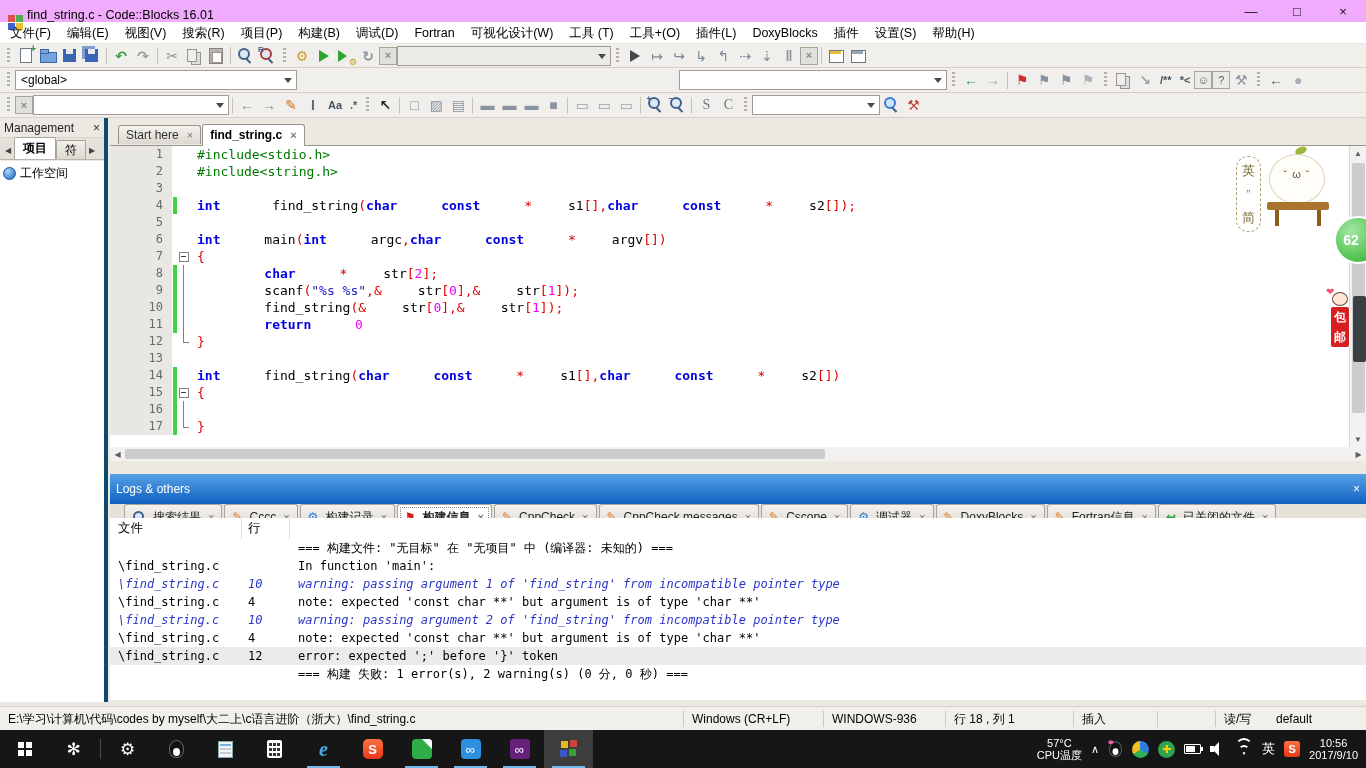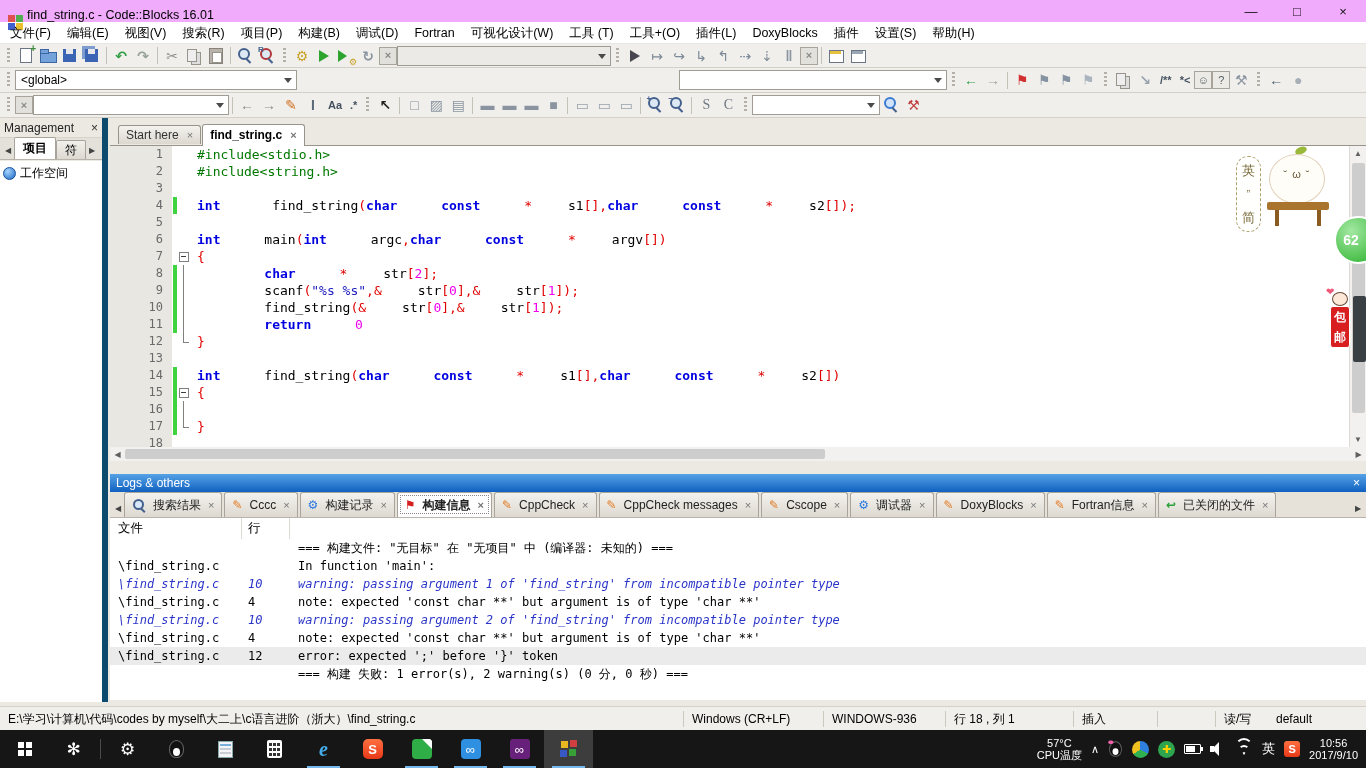--- a/index.html
+++ b/index.html
@@ -51,21 +51,21 @@
   .ic-playgear::after{content:"⚙";position:absolute;right:0;bottom:0;font-size:9px;color:#c9a227;}
   .ic-xbox{background:#e2e0da;border:1px solid #a8a49c;color:#8a8a8a;font-size:11px;font-weight:bold;width:18px;height:18px;}
   .ic-win::before{content:"";position:absolute;left:4px;top:5px;width:13px;height:11px;border:1px solid #6a7686;background:#fff;}
   .ic-win::after{content:"";position:absolute;left:5px;top:6px;width:11px;height:3px;background:#9aa6b2;}
   .ic-win.amber::after{background:#e8c040;}
   .boxed{border:1px solid #a8a49c;background:#eceae4;width:18px;height:18px;font-size:11px;color:#55606a;}
 
   
   #main{position:absolute;top:118px;left:0;right:0;bottom:62px;}
   
-  #mgmt{position:absolute;left:0;top:0;width:108px;bottom:4px;background:#ece9e2;border-right:6px solid #0c4a6e;}
+  #mgmt{position:absolute;left:0;top:0;width:108px;bottom:4px;background:#ece9e2;border-right:4px solid #0c4a6e;}
   #mgmt-head{height:20px;display:flex;align-items:center;padding:0 4px;font-size:12px;color:#222;border-bottom:1px solid #d8d4cc;}
   #mgmt-close{margin-left:auto;font-size:12px;color:#333;}
   #mgmt-tabs{height:22px;display:flex;align-items:flex-end;padding-left:2px;background:#e4e1da;border-bottom:1px solid #b8b4ac;}
   .mg-arrow{width:12px;height:18px;display:flex;align-items:center;justify-content:center;font-size:8px;color:#444;}
   .mg-tab{height:19px;padding:0 8px;display:flex;align-items:center;font-size:12px;background:linear-gradient(#f2f0ec,#ddd9d1);border:1px solid #a8a49c;border-bottom:none;border-radius:2px 2px 0 0;}
   .mg-tab.active{background:#fff;height:22px;font-weight:bold;}
   #mgmt-body{position:absolute;top:43px;bottom:0;left:0;right:0;background:#fff;padding:4px 3px;}
   .ws-item{display:flex;align-items:center;gap:4px;font-size:12px;}
   .ws-icon{width:13px;height:13px;border-radius:50%;background:radial-gradient(circle at 35% 30%,#a6d4ff,#1a66c0);border:1px solid #14509a;flex:none;}
 
@@ -94,21 +94,21 @@
   
   #vscroll{position:absolute;right:0;top:28px;width:17px;height:301px;background:#f2f1ef;border-left:1px solid #dcdad6;display:flex;flex-direction:column;align-items:center;font-size:8px;color:#606060;}
   #vthumb{width:13px;flex:none;height:250px;margin-top:2px;background:#cdcdcd;border-radius:2px;}
   .sarrow{height:15px;display:flex;align-items:center;justify-content:center;flex:none;}
   #hscroll{position:absolute;left:110px;right:0;top:329px;height:14px;background:#f2f1ef;display:flex;align-items:center;font-size:8px;color:#606060;}
   .harrow{width:15px;text-align:center;flex:none;}
   #hthumb{height:10px;width:700px;background:#cdcdcd;border-radius:2px;flex:none;}
 
   
   #logs{position:absolute;left:110px;right:0;top:356px;bottom:0;}
-  #logcap{height:18px;background:linear-gradient(#56a2e6,#1061c0);color:#fff;display:flex;align-items:center;padding:0 6px;font-size:12px;gap:8px;}
+  #logcap{height:30px;background:linear-gradient(#56a2e6,#1061c0);color:#fff;display:flex;align-items:center;padding:0 6px;font-size:12px;gap:8px;}
   #logcap-close{margin-left:auto;font-size:12px;}
   #logtabs{height:26px;display:flex;align-items:flex-end;background:#e6e2da;padding:0 2px;border-bottom:1px solid #b8b4ac;overflow:hidden;}
   .ltab{height:21px;display:flex;align-items:center;gap:7px;padding:12px 7px;margin-right:2px;font-size:12px;background:linear-gradient(#f4f2ee,#ddd9d1);border:1px solid #a8a49c;border-bottom:none;border-radius:3px 3px 0 0;white-space:nowrap;flex:none;color:#222;}
   .ltab.active{background:#fff;height:24px;font-weight:bold;outline:1px dotted #888;outline-offset:-4px;}
   .ltab .licon{font-size:12px;}
   .lt-mag{position:relative;width:14px;height:14px;}
   .lt-mag::before{content:"";position:absolute;left:1px;top:1px;width:7px;height:7px;border:2px solid #44618e;border-radius:50%;background:#d8e8f8;}
   .lt-mag::after{content:"";position:absolute;left:10px;top:10px;width:5px;height:2px;background:#44618e;transform:rotate(45deg);transform-origin:0 0;}
   #logtable{position:absolute;left:0;right:0;top:44px;bottom:6px;background:#fff;font-family:"DejaVu Sans Mono","Liberation Mono",monospace;font-size:12px;overflow:hidden;}
   .lrow{display:flex;height:18px;line-height:18px;white-space:nowrap;}
@@ -381,21 +381,20 @@
         <div class="cline"><span class="ln">8</span><span class="chg on"></span><span class="fold line"></span><span class="ctext"><span class="tk-p">    </span><span class="tk-k">char</span><span class="tk-p"> </span><span class="tk-o">*</span><span class="tk-p">str</span><span class="tk-o">[</span><span class="tk-n">2</span><span class="tk-o">];</span></span></div>
         <div class="cline"><span class="ln">9</span><span class="chg on"></span><span class="fold line"></span><span class="ctext"><span class="tk-p">    scanf</span><span class="tk-o">(</span><span class="tk-s">"%s %s"</span><span class="tk-o">,&amp;</span><span class="tk-p">str</span><span class="tk-o">[</span><span class="tk-n">0</span><span class="tk-o">],&amp;</span><span class="tk-p">str</span><span class="tk-o">[</span><span class="tk-n">1</span><span class="tk-o">]);</span></span></div>
         <div class="cline"><span class="ln">10</span><span class="chg on"></span><span class="fold line"></span><span class="ctext"><span class="tk-p">    find_string</span><span class="tk-o">(&amp;</span><span class="tk-p">str</span><span class="tk-o">[</span><span class="tk-n">0</span><span class="tk-o">],&amp;</span><span class="tk-p">str</span><span class="tk-o">[</span><span class="tk-n">1</span><span class="tk-o">]);</span></span></div>
         <div class="cline"><span class="ln">11</span><span class="chg on"></span><span class="fold line"></span><span class="ctext"><span class="tk-p">    </span><span class="tk-k">return</span><span class="tk-p"> </span><span class="tk-n">0</span></span></div>
         <div class="cline"><span class="ln">12</span><span class="chg"></span><span class="fold end"></span><span class="ctext"><span class="tk-o">}</span></span></div>
         <div class="cline"><span class="ln">13</span><span class="chg"></span><span class="fold"></span><span class="ctext"></span></div>
         <div class="cline"><span class="ln">14</span><span class="chg on"></span><span class="fold"></span><span class="ctext"><span class="tk-k">int</span><span class="tk-p"> find_string</span><span class="tk-o">(</span><span class="tk-k">char</span><span class="tk-p"> </span><span class="tk-k">const</span><span class="tk-p"> </span><span class="tk-o">*</span><span class="tk-p">s1</span><span class="tk-o">[],</span><span class="tk-k">char</span><span class="tk-p"> </span><span class="tk-k">const</span><span class="tk-p"> </span><span class="tk-o">*</span><span class="tk-p">s2</span><span class="tk-o">[])</span></span></div>
         <div class="cline"><span class="ln">15</span><span class="chg on"></span><span class="fold open"></span><span class="ctext"><span class="tk-o">{</span></span></div>
         <div class="cline"><span class="ln">16</span><span class="chg on"></span><span class="fold line"></span><span class="ctext"></span></div>
         <div class="cline"><span class="ln">17</span><span class="chg on"></span><span class="fold end"></span><span class="ctext"><span class="tk-o">}</span></span></div>
-        <div class="cline"><span class="ln">18</span><span class="chg"></span><span class="fold"></span><span class="ctext"></span></div>
       </div>
 
     <div id="vscroll">
       <span class="sarrow">▲</span>
       <span id="vthumb"></span>
       <span class="sarrow" style="margin-top:auto">▼</span>
     </div>
 
     <div id="hscroll">
       <span class="harrow">◀</span>

